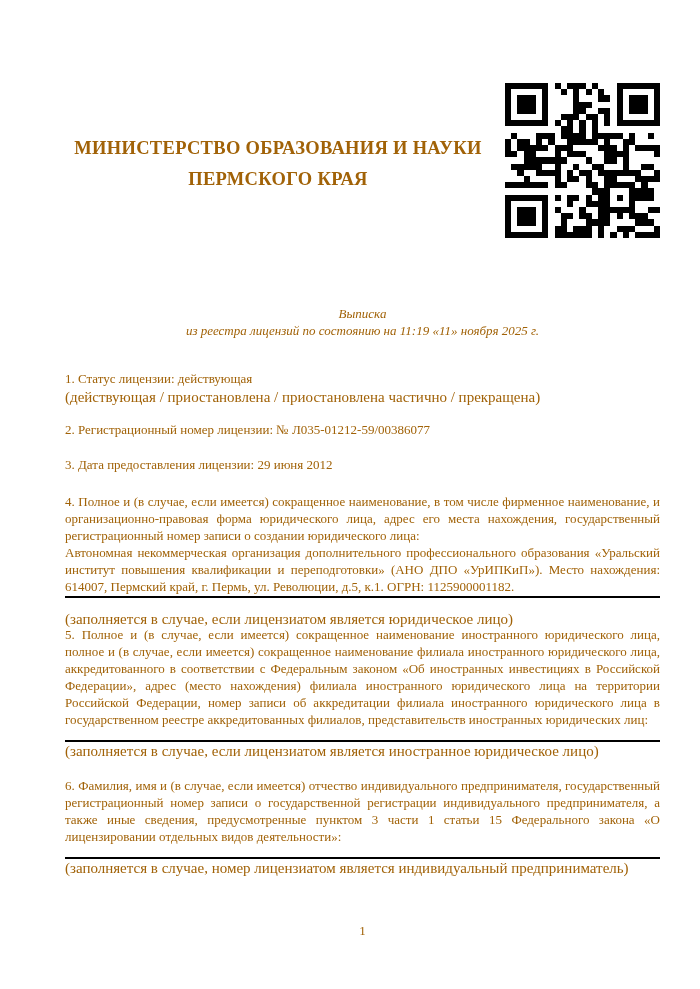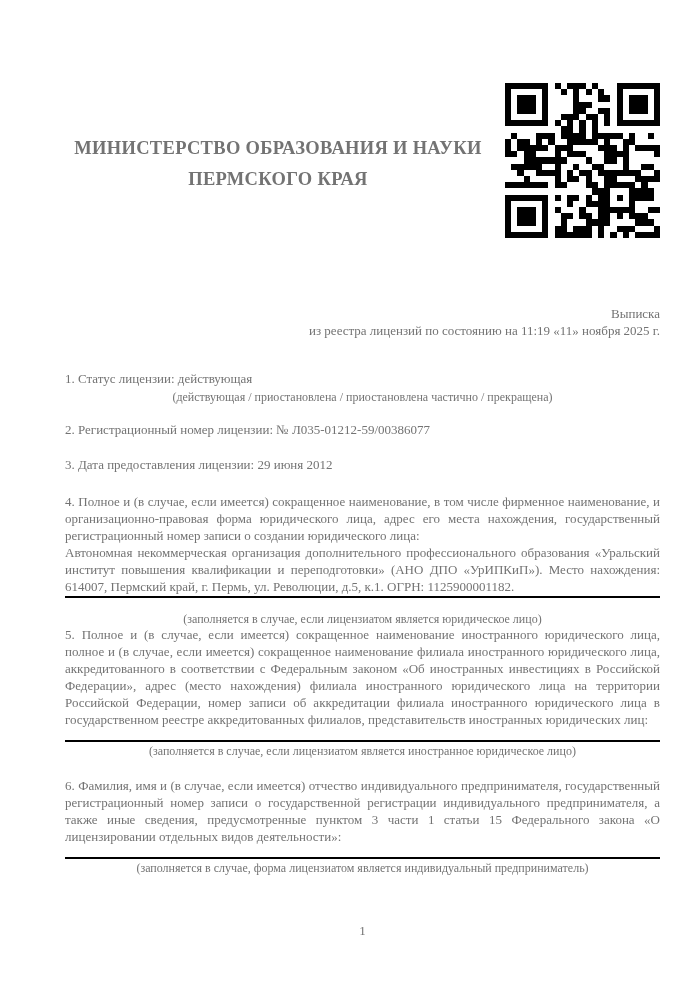--- a/index.html
+++ b/index.html
@@ -5,21 +5,21 @@
   html, body {
     margin: 0;
     padding: 0;
     background: #ffffff;
   }
   .page {
     position: relative;
     width: 700px;
     height: 989px;
     background: #ffffff;
-    color: #737373;
+    color: #a16207;
     font-family: "Liberation Serif", "DejaVu Serif", serif;
     font-size: 13px;
     line-height: 17px;
     overflow: hidden;
   }
   .qr {
     position: absolute;
     top: 83px;
     right: 40px;
     width: 155px;
@@ -42,27 +42,26 @@
     font-size: 10.5px;
     line-height: 14px;
     margin-top: 3px;
   }
   .content {
     position: absolute;
     top: 305px;
     left: 65px;
     width: 595px;
   }
-  .doc-title { text-align: right; }
+  .doc-title { text-align: center; font-style: italic; }
   .doc-title div { line-height: 17px; }
   .para { text-align: justify; }
   .note {
-    font-size: 12px;
+    font-size: 15px;
     line-height: 14px;
-    text-align: center;
   }
   .rule {
     border-top: 2px solid #000000;
     height: 0;
   }
   .mt-item1 { margin-top: 31px; }
   .mt-note1 { margin-top: 3px; }
   .mt-item2 { margin-top: 17px; }
   .mt-item3 { margin-top: 18px; }
   .mt-para4 { margin-top: 20px; }
@@ -449,20 +448,20 @@
     <div class="para">Автономная некоммерческая организация дополнительного профессионального образования «Уральский институт повышения квалификации и переподготовки» (АНО ДПО «УрИПКиП»). Место нахождения: 614007, Пермский край, г. Пермь, ул. Революции, д.5, к.1. ОГРН: 1125900001182.</div>
     <div class="rule mt-rule4"></div>
     <div class="note mt-note4">(заполняется в случае, если лицензиатом является юридическое лицо)</div>
 
     <div class="para mt-para5">5. Полное и (в случае, если имеется) сокращенное наименование иностранного юридического лица, полное и (в случае, если имеется) сокращенное наименование филиала иностранного юридического лица, аккредитованного в соответствии с Федеральным законом «Об иностранных инвестициях в Российской Федерации», адрес (место нахождения) филиала иностранного юридического лица на территории Российской Федерации, номер записи об аккредитации филиала иностранного юридического лица в государственном реестре аккредитованных филиалов, представительств иностранных юридических лиц:</div>
     <div class="rule mt-rule5"></div>
     <div class="note mt-note5">(заполняется в случае, если лицензиатом является иностранное юридическое лицо)</div>
 
     <div class="para mt-para6">6. Фамилия, имя и (в случае, если имеется) отчество индивидуального предпринимателя, государственный регистрационный номер записи о государственной регистрации индивидуального предпринимателя, а также иные сведения, предусмотренные пунктом 3 части 1 статьи 15 Федерального закона «О лицензировании отдельных видов деятельности»:</div>
     <div class="rule mt-rule6"></div>
-    <div class="note mt-note6">(заполняется в случае, форма лицензиатом является индивидуальный предприниматель)</div>
+    <div class="note mt-note6">(заполняется в случае, номер лицензиатом является индивидуальный предприниматель)</div>
 
 
   </div>
 
   <div class="page-number">1</div>
 
 </div>
 
 </body></html>

